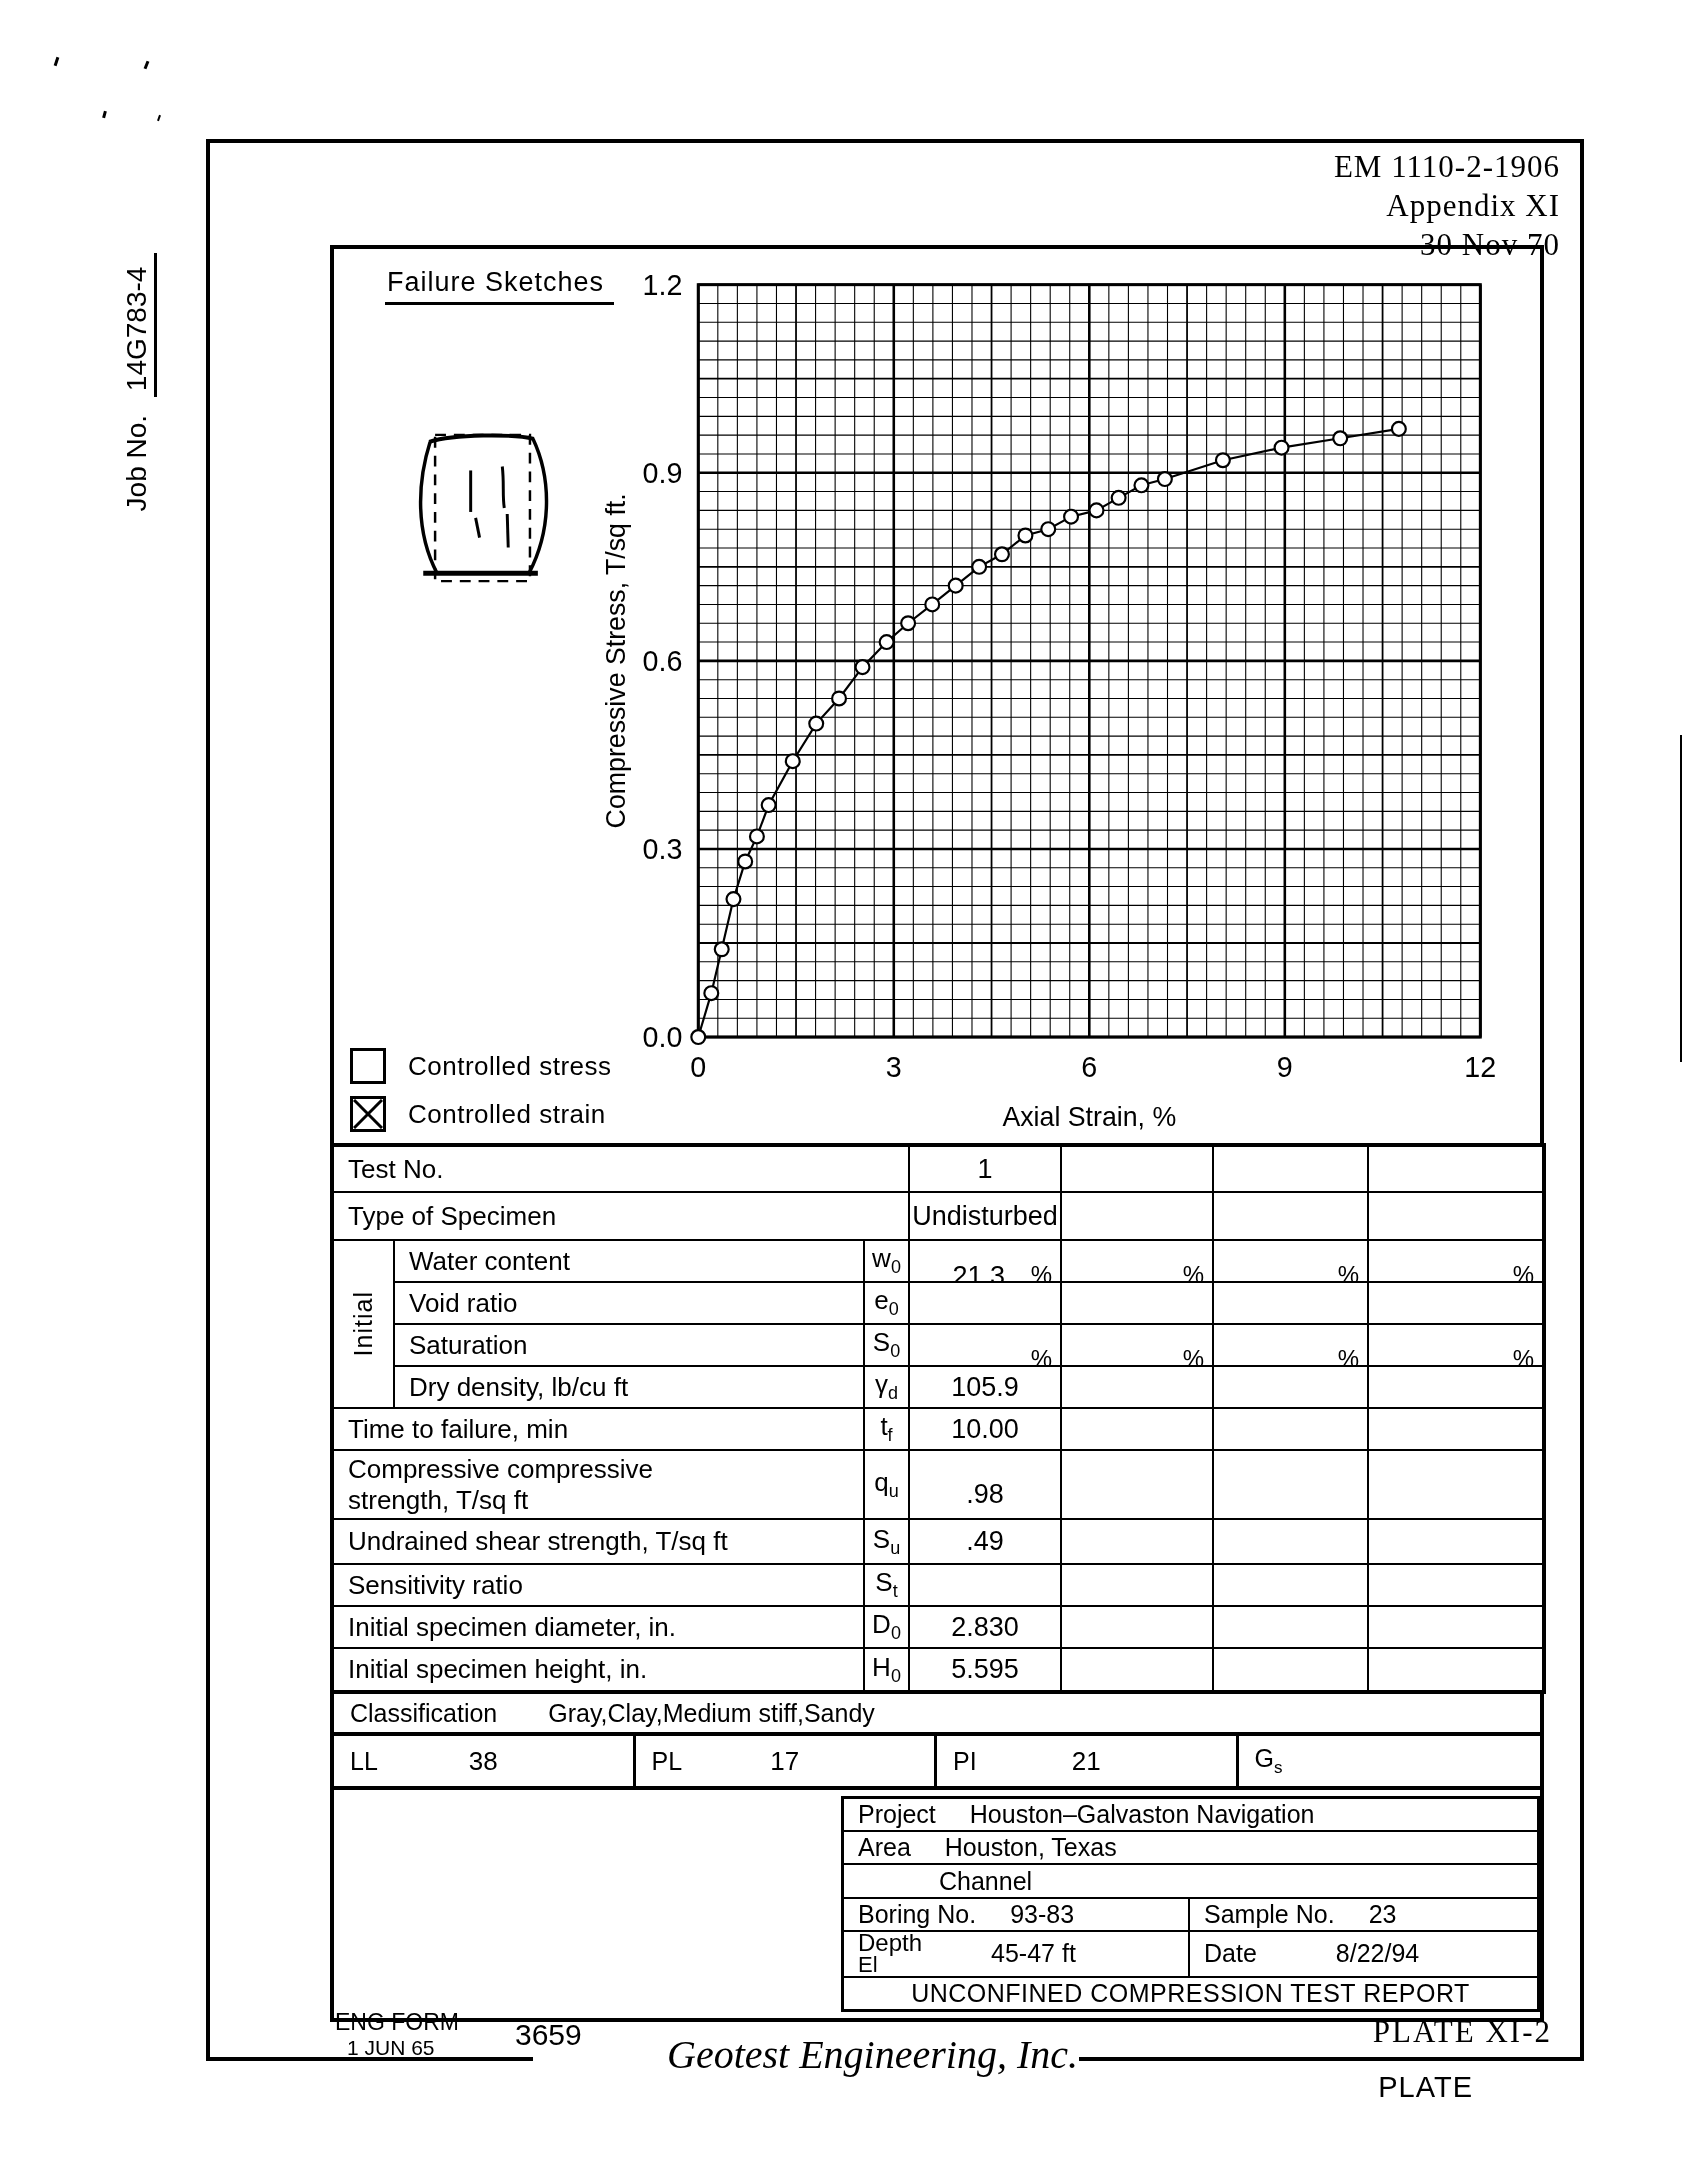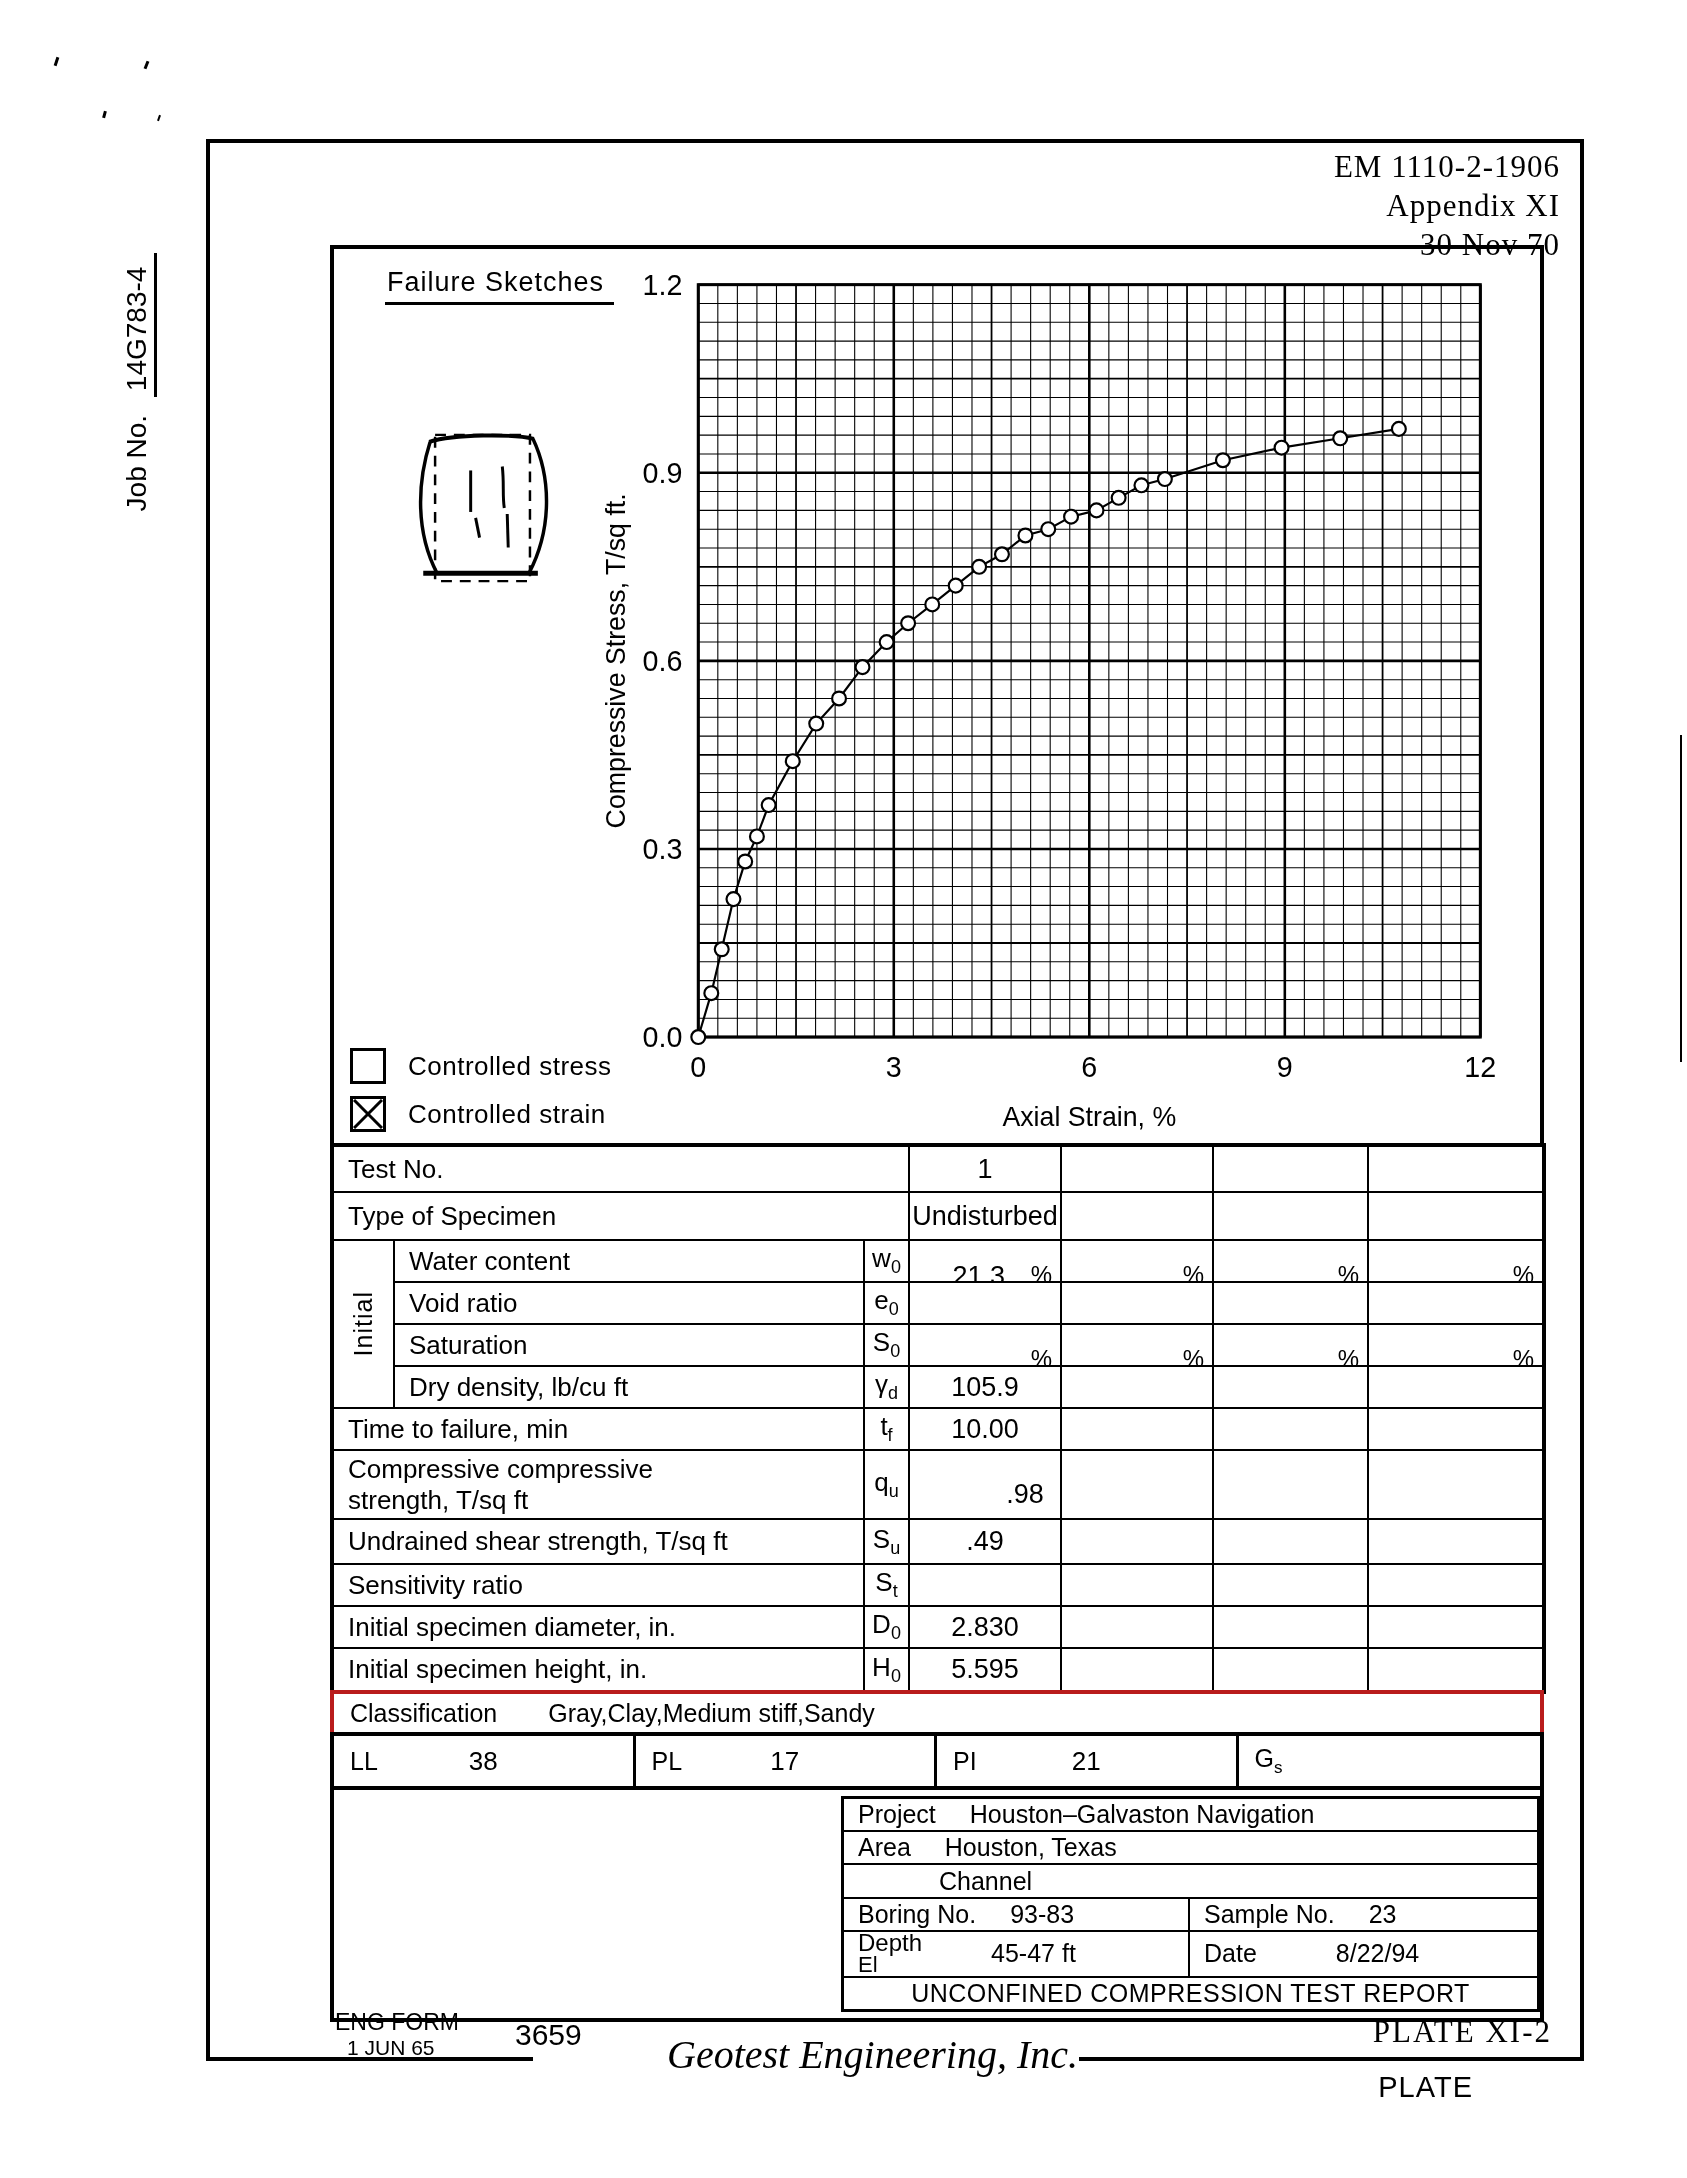--- a/index.html
+++ b/index.html
@@ -43,25 +43,25 @@
   #spec-table td.lbl{padding-left:14px;}
   #spec-table td.initcol{width:62px;}
   #spec-table td.initcol div{writing-mode:vertical-rl;transform:rotate(180deg);
         margin:0 auto;font-size:25px;letter-spacing:1px;}
   #spec-table td.sym{text-align:center;font-size:26px;}
   #spec-table td.sym sub{font-size:18px;}
   #spec-table td.val{position:relative;}
   #spec-table td.val .vwrap{position:relative;width:100%;text-align:center;font-size:27px;}
   #spec-table td.val .u{position:absolute;right:8px;top:0;font-size:24px;}
   #spec-table td.val .v.withu{position:absolute;right:55px;top:0;}
-  #spec-table tr.tall td.val .vwrap{position:absolute;bottom:8px;left:0;padding-left:40px;}
+  #spec-table tr.tall td.val .vwrap{position:absolute;bottom:8px;left:0;}
   .two-line div{line-height:31px;}
 
   
-  .cls-row{height:38px;border:4px solid #b91c1c;margin-top:-4px;display:flex;align-items:center;
+  .cls-row{height:38px;border:4px solid #000000;margin-top:-4px;display:flex;align-items:center;
            font-size:25px;}
   .cls-row .cl{margin-left:16px;}
   .cls-row .cv{margin-left:51px;}
 
   
   .att-row{height:50px;border:4px solid #000;margin-top:-4px;display:grid;
            grid-template-columns:1fr 1fr 1fr 1fr;}
   .att-row .acell{border-right:3px solid #000;display:flex;align-items:center;font-size:25px;position:relative;}
   .att-row .acell:last-child{border-right:none;}
   .att-row .alab{margin-left:16px;}

